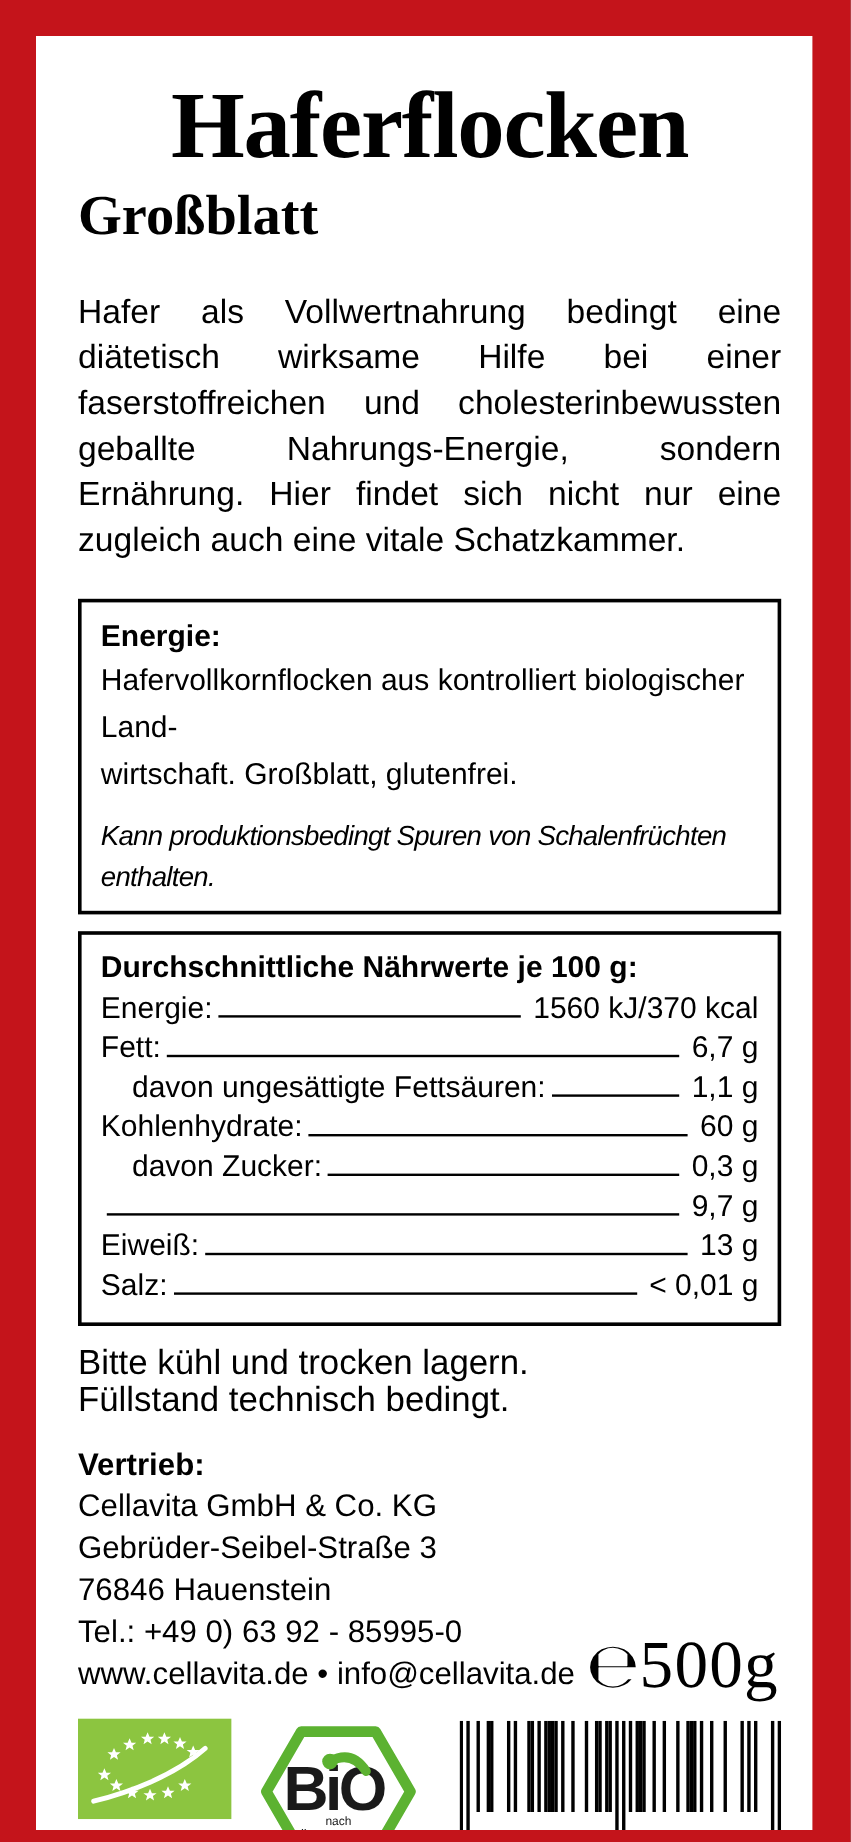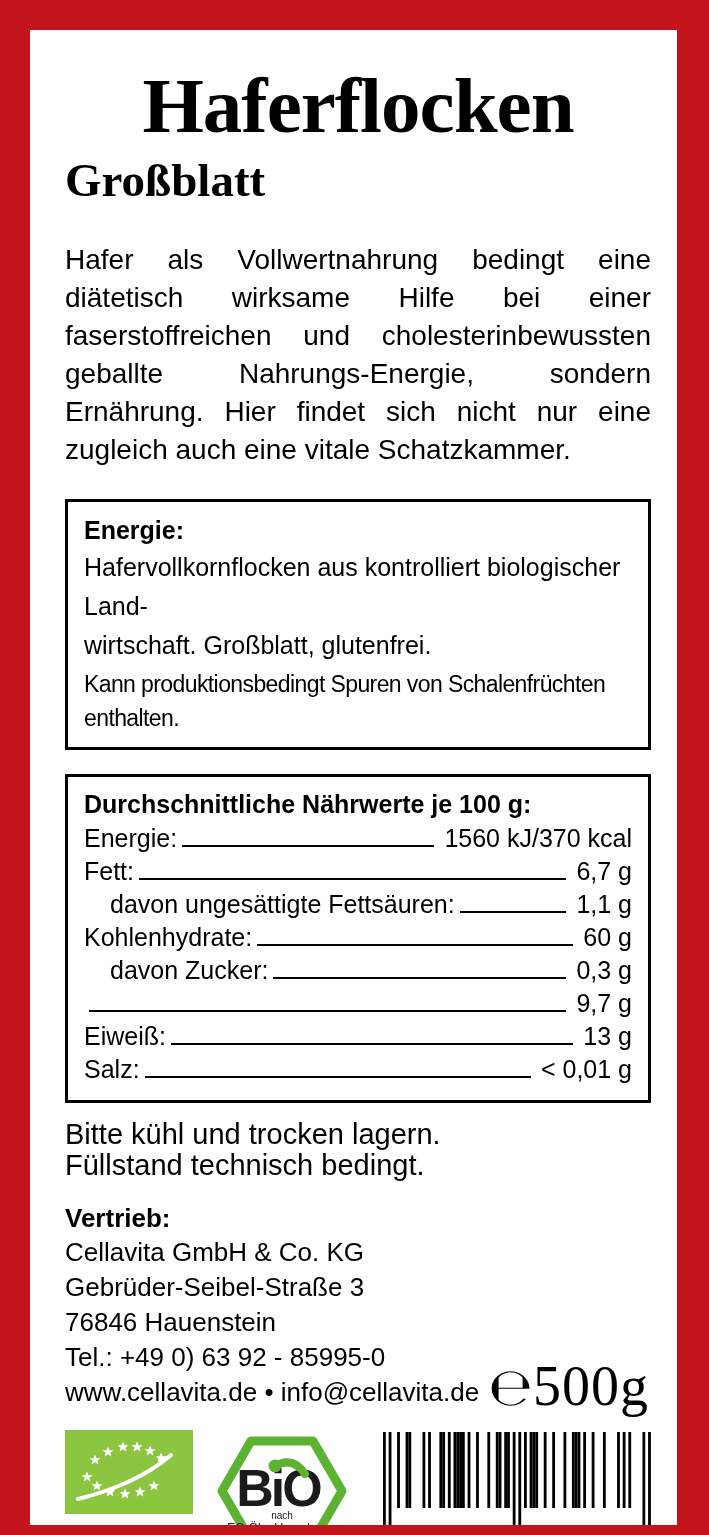--- a/index.html
+++ b/index.html
@@ -53,36 +53,37 @@
     text-align:justify;
     text-align-last:justify;
   }
   .desc-line.last{text-align-last:left;}
   
   .box{
     border:3px solid #000;
     margin-top:30px;
     padding:10px 16px 12px 16px;
   }
-  .box.nutrition{margin-top:24px;padding:9px 16px 14px 16px;}
+  .box.nutrition{margin-top:14px;padding:9px 16px 14px 16px;}
   .box-heading{
     font-weight:bold;
     font-size:25px;
     line-height:36px;
   }
   .ingredients-text{
     font-size:25px;
     line-height:39px;
     white-space:pre-line;
   }
   .allergen{
     font-size:23px;
     line-height:34px;
     letter-spacing:-0.6px;
-    margin-top:2px;
+    margin-top:14px;
+    font-style:italic;
   }
   .nut-row{
     display:flex;
     align-items:baseline;
     font-size:25px;
     line-height:33px;
     white-space:nowrap;
   }
   .nut-row .fill{
     flex:1;

